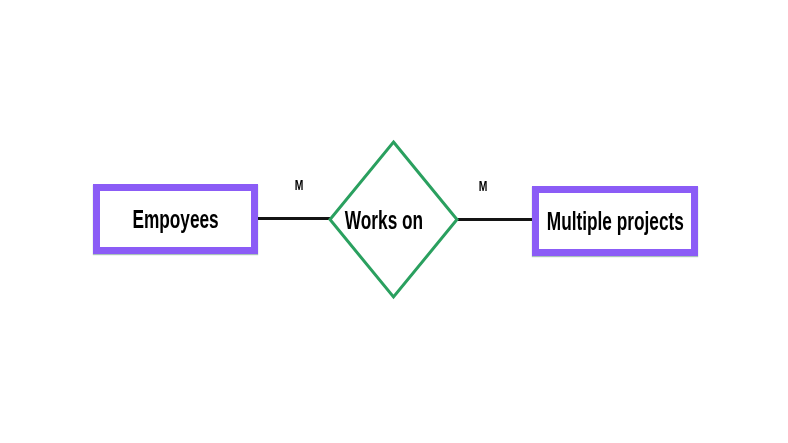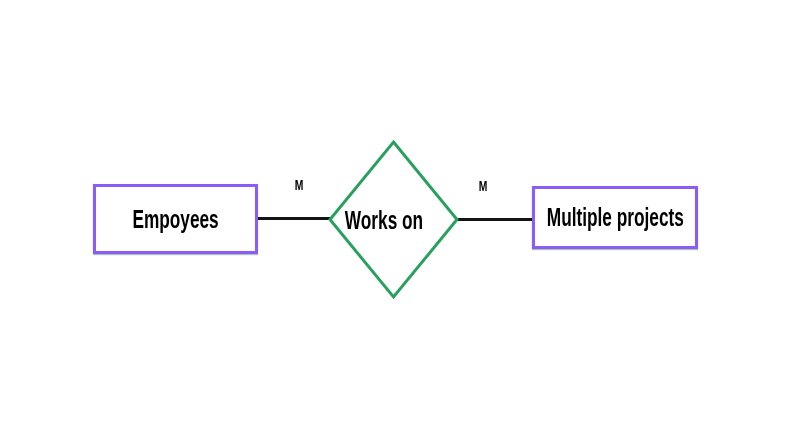--- a/index.html
+++ b/index.html
@@ -21,29 +21,29 @@
     height: 3px;
     background: #141414;
   }
   .connector-left  { left: 256px; top: 217px; width: 76px; }
   .connector-right { left: 456px; top: 218px; width: 78px; }
 
   
   .entity {
     position: absolute;
     box-sizing: border-box;
-    border: 3px solid #8b5cf6;
+    border: 7px solid #8b5cf6;
     background: #ffffff;
     display: flex;
     align-items: center;
     justify-content: center;
     box-shadow: 0 1px 1px rgba(10, 80, 60, 0.35);
   }
   .entity-left  { left: 93px;  top: 184px; width: 165px; height: 70px; }
-  .entity-right { left: 532px; top: 186px; width: 166px; height: 63px; }
+  .entity-right { left: 532px; top: 186px; width: 166px; height: 70px; }
 
   .shape-label {
     display: inline-block;
     color: #000000;
     font-size: 25px;
     font-weight: 700;
     white-space: nowrap;
     transform: scaleX(0.69);
     transform-origin: center center;
     line-height: 1;

